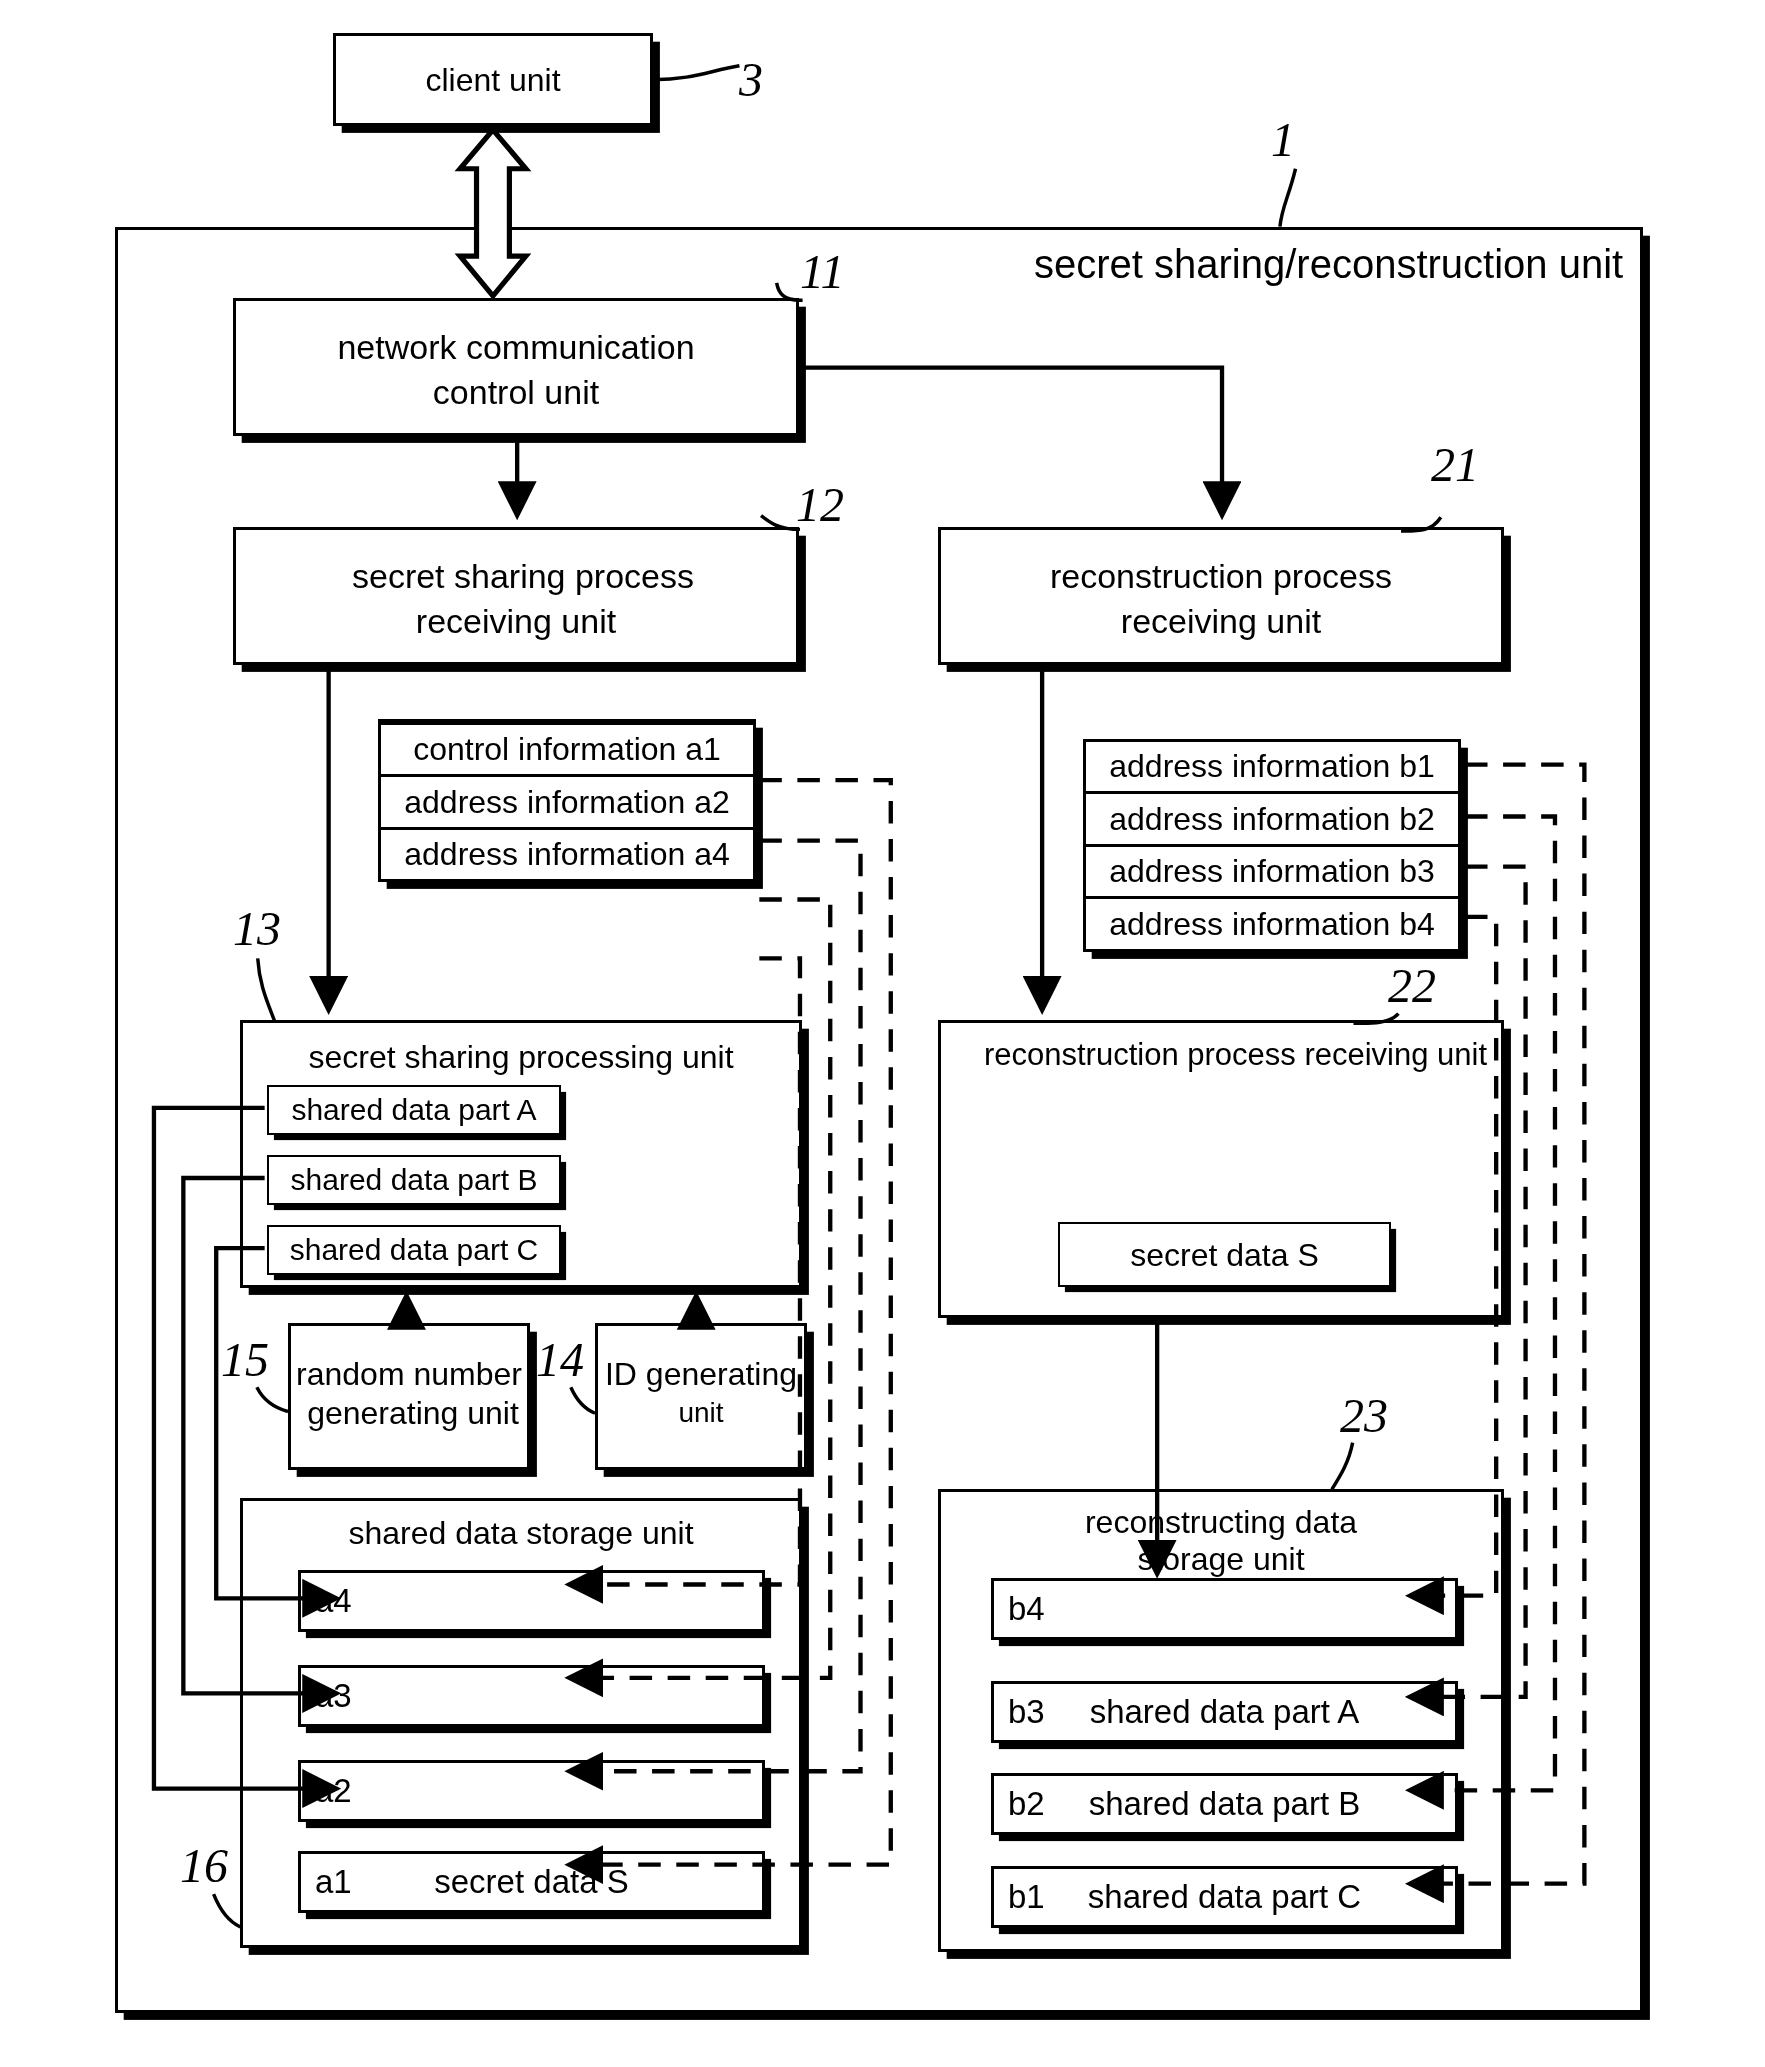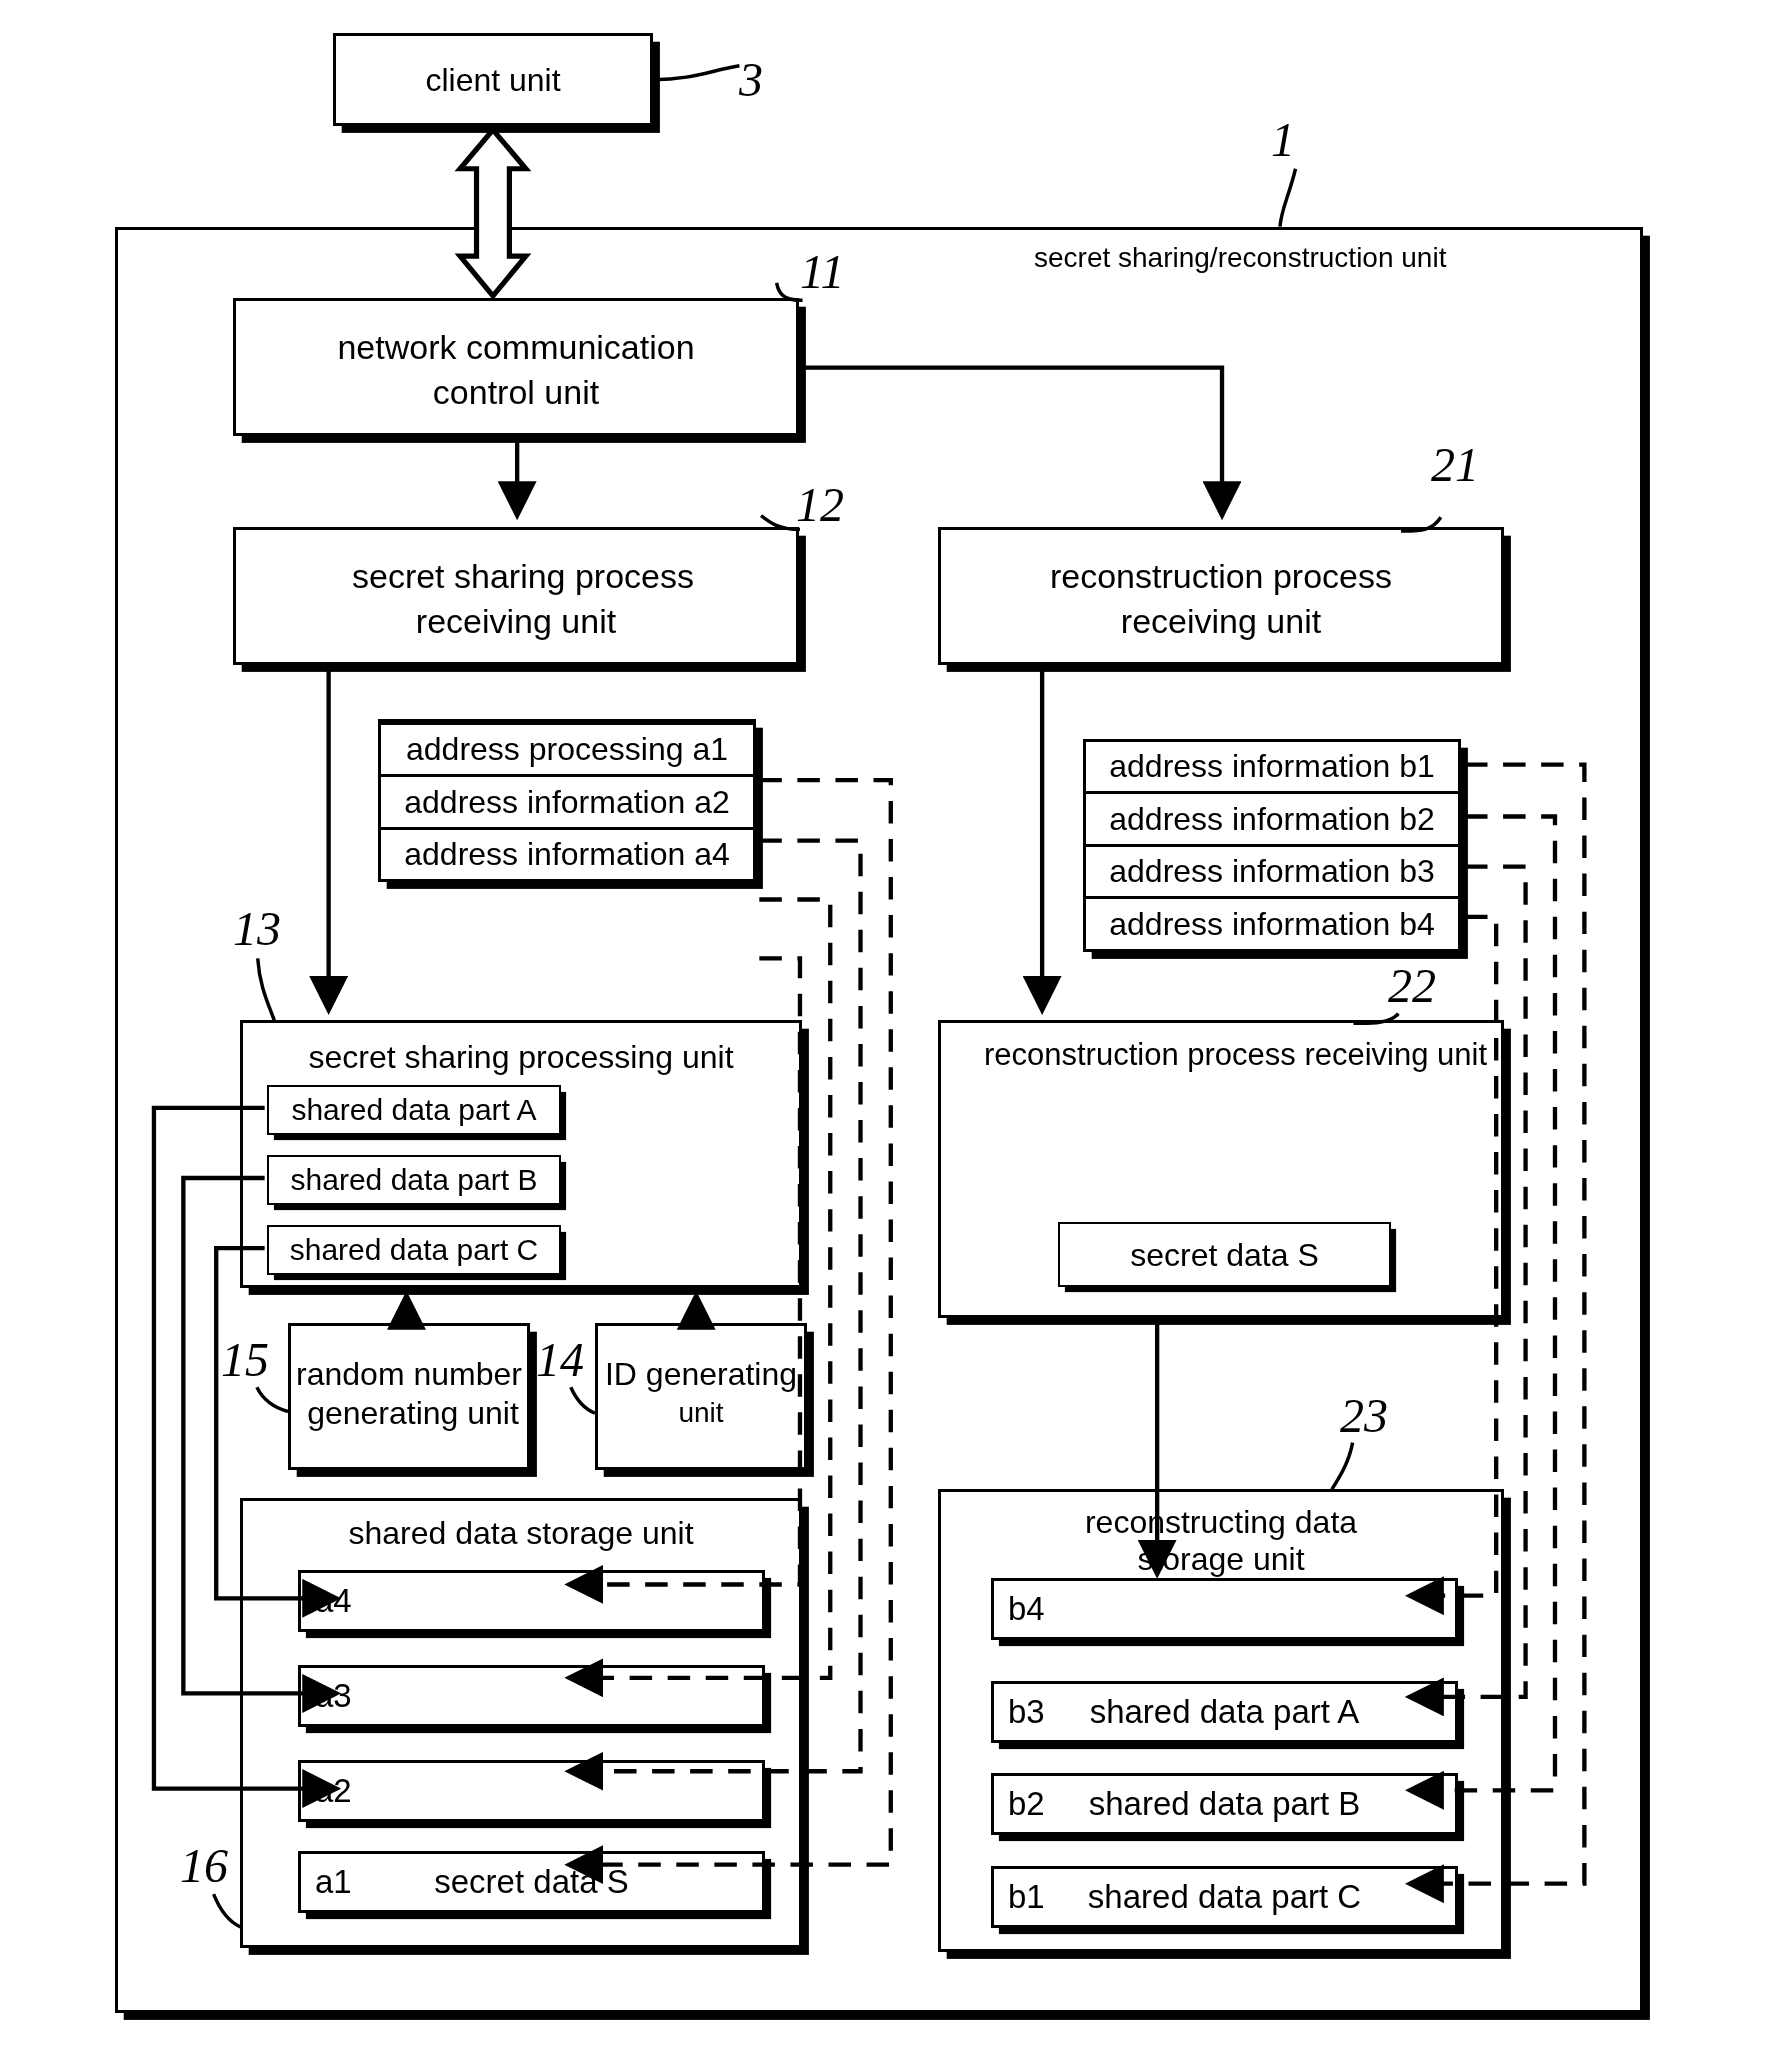--- a/index.html
+++ b/index.html
@@ -11,21 +11,21 @@
        box-shadow:7.8px 7.8px 0 -0.9px #000;box-sizing:border-box;}
   .box.thin{border-width:2.6px;box-shadow:6px 6px 0 -0.9px #000;}
   .box .t{position:absolute;left:0;right:0;text-align:center;
           font-size:32px;line-height:40px;color:#000;}
   .ctr{display:flex;align-items:center;justify-content:center;
        height:100%;width:100%;text-align:center;font-size:32px;line-height:40px;}
 
   
   #outer{position:absolute;left:115px;top:227px;width:1528px;height:1786px;
          border:3.5px solid #000;box-shadow:7.8px 7.8px 0 -0.9px #000;box-sizing:border-box;background:#fff;}
-  #outerLabel{position:absolute;left:1034px;top:242px;font-size:28px;color:#000;white-space:nowrap;}
+  #outerLabel{position:absolute;left:1034px;top:242px;font-size:40px;color:#000;white-space:nowrap;}
 
   
   .stack{position:absolute;background:#fff;border:3.5px solid #000;
          box-shadow:7.8px 7.8px 0 -0.9px #000;box-sizing:border-box;padding:0;}
   .stack .hdr{font-size:30px;line-height:35px;text-align:center;padding:5.2px 3.5px 3.5px;}
   .stack .row{border-top:3.5px solid #000;font-size:32px;line-height:40px;
               text-align:center;padding:4.3px 3.5px 5.2px;}
   .stack .row.first{border-top:3.5px solid #000;}
 
   
@@ -67,21 +67,21 @@
   </div>
   <div class="ref" style="left:796px;top:477px;">12</div>
 
   <div class="box" style="left:938px;top:527px;width:566px;height:138px;">
     <div style="position:absolute;left:0;right:0;top:24px;text-align:center;font-size:34px;line-height:45px;">reconstruction process</div>
     <div style="position:absolute;left:0;right:0;top:69px;text-align:center;font-size:34px;line-height:45px;">receiving unit</div>
   </div>
   <div class="ref" style="left:1431px;top:437px;">21</div>
 
   <div class="stack" style="left:378px;top:719px;width:378px;">
-    <div class="row first">address processing a1</div>
+    <div class="row first">control information a1</div>
     <div class="row">address information a2</div>
     <div class="row">address information a4</div>
   </div>
 
   <div class="stack" style="left:1083px;top:739px;width:378px;">
     <div class="row" style="border-top:none;">address information b1</div>
     <div class="row">address information b2</div>
     <div class="row">address information b3</div>
     <div class="row">address information b4</div>
   </div>

